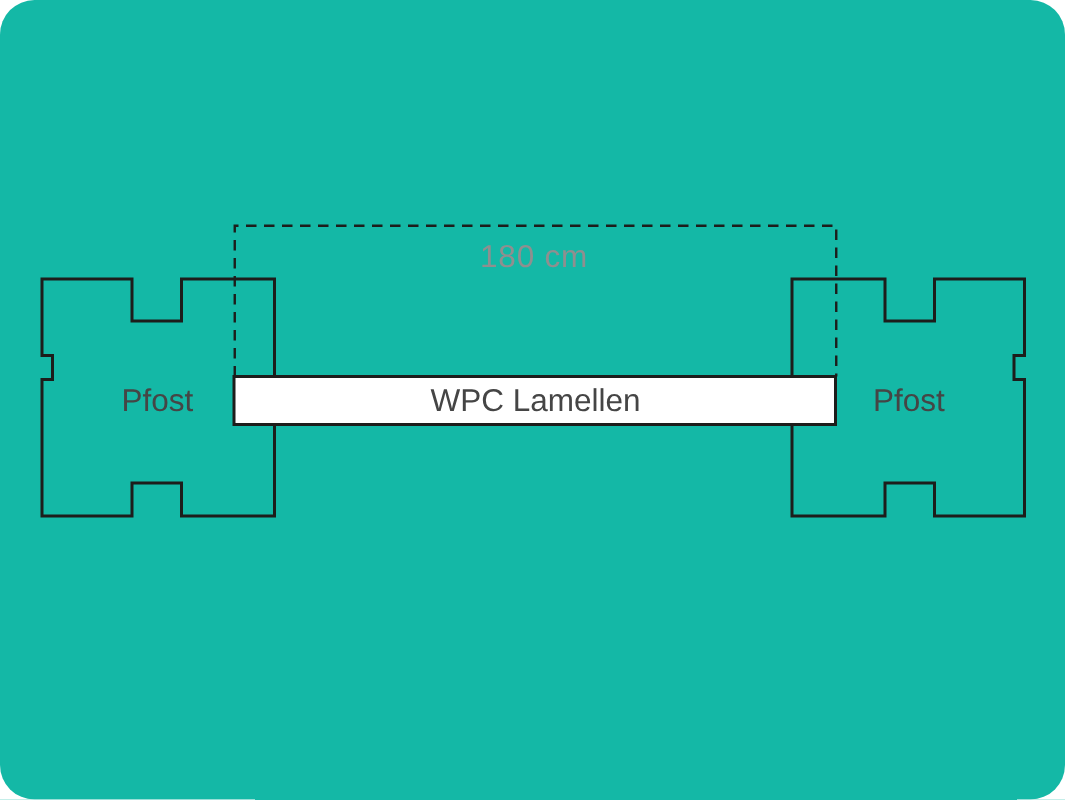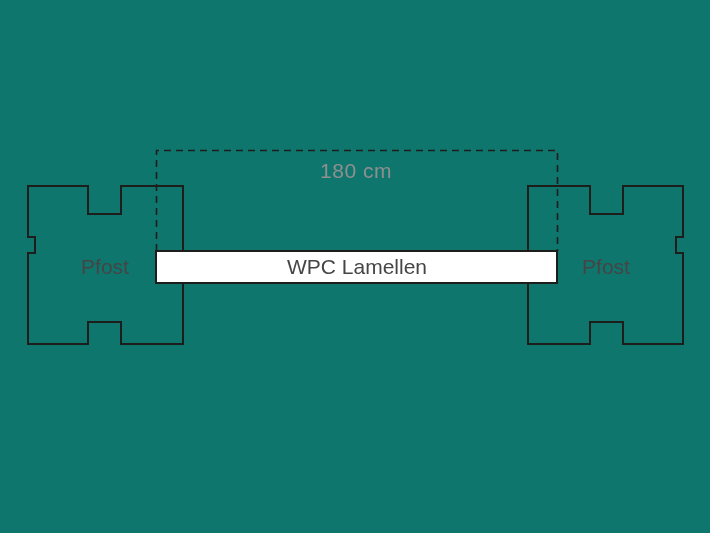--- a/index.html
+++ b/index.html
@@ -4,22 +4,23 @@
 <style>
   html, body {
     margin: 0;
     padding: 0;
     background: #ffffff;
   }
   .canvas {
     position: relative;
     width: 710px;
     height: 533px;
-    background: #0f766e;
+    background: #14b8a6;
     overflow: hidden;
+    border-radius: 23px;
   }
   svg { display: block; }
   .outline {
     fill: none;
     stroke-width: 2;
     stroke-linejoin: miter;
   }
   .beam {
     stroke-width: 2;
     fill: #ffffff;

